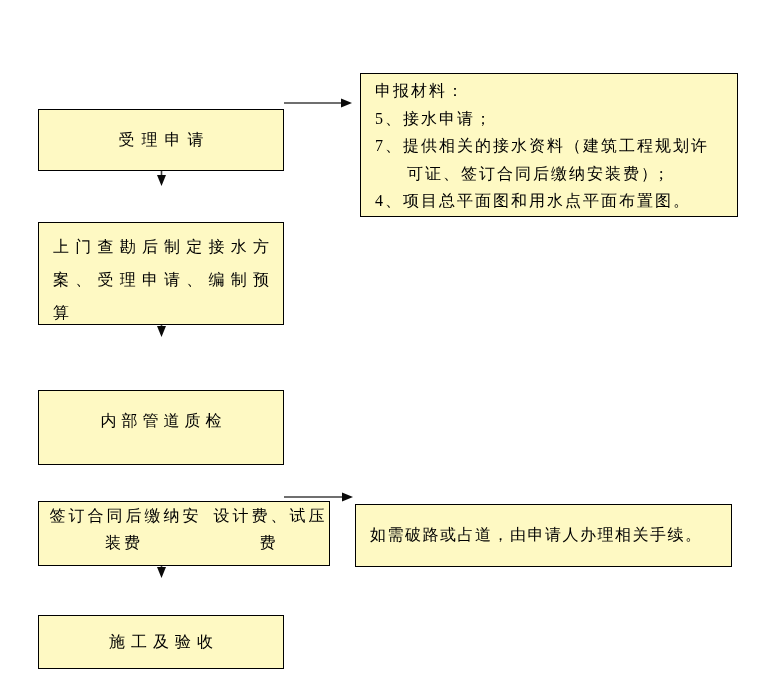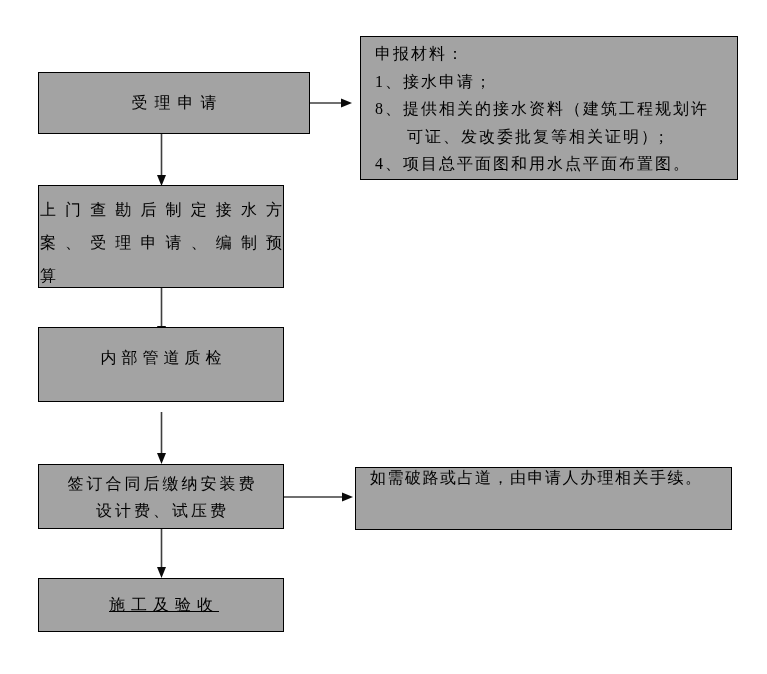--- a/index.html
+++ b/index.html
@@ -9,36 +9,37 @@
     background:#ffffff;
     font-family:"Liberation Serif","DejaVu Serif",serif;
     color:#000000;
     overflow:hidden;
   }
   .arrows{position:absolute;left:0;top:0;width:767px;height:674px;}
   .box{
     position:absolute;
     border:1.5px solid #000000;
     box-sizing:border-box;
-    background:#a3a3a3;
+    background:#fef9c3;
     font-size:16px;
+    margin-top:37px;
   }
   .center-box{
     display:flex;align-items:center;justify-content:center;
     text-align:center;
   }
   
-  #box-accept  {left:38px;top:72px; width:272px;height:62px; letter-spacing:7px;text-indent:7px;}
-  #box-survey  {left:38px;top:185px;width:246px;height:103px;padding:7px 1px 0;line-height:33px;}
-  #box-inspect {left:38px;top:327px;width:246px;height:75px; letter-spacing:5px;text-indent:5px;padding-bottom:12px;}
-  #box-contract{left:38px;top:464px;width:246px;height:65px; display:flex;flex-direction:column;justify-content:center;text-align:center;line-height:27px;letter-spacing:3px;text-indent:3px;}
-  #box-build   {left:38px;top:578px;width:246px;height:54px; letter-spacing:6px;text-indent:6px;text-decoration:underline;}
+  #box-accept  {left:38px;top:72px; width:246px;height:62px; letter-spacing:7px;text-indent:7px;}
+  #box-survey  {left:38px;top:185px;width:246px;height:103px;padding:7px 14px 0;line-height:33px;}
+  #box-inspect {left:38px;top:353px;width:246px;height:75px; letter-spacing:5px;text-indent:5px;padding-bottom:12px;}
+  #box-contract{left:38px;top:464px;width:292px;height:65px; display:flex;flex-direction:row;justify-content:center;text-align:center;line-height:27px;letter-spacing:3px;text-indent:3px;}
+  #box-build   {left:38px;top:578px;width:246px;height:54px; letter-spacing:6px;text-indent:6px;}
   
   #box-materials{left:360px;top:36px;width:378px;height:144px;border-width:1px;padding:3px 12px 0 14px;line-height:27.5px;letter-spacing:2px;}
-  #box-road     {left:355px;top:467px;width:377px;height:63px;border-width:1px;display:flex;align-items:flex-start;padding:0 10px 0 14px;letter-spacing:1.5px;}
+  #box-road     {left:355px;top:467px;width:377px;height:63px;border-width:1px;display:flex;align-items:center;padding:0 10px 0 14px;letter-spacing:1.5px;}
   .jline{text-align:justify;text-align-last:justify;}
   .mline{white-space:nowrap;}
   .mline.indent{padding-left:32px;}
 </style>
 </head>
 <body>
 
 <div class="canvas">
 
   <svg class="arrows" viewBox="0 0 767 674" xmlns="http://www.w3.org/2000/svg" aria-hidden="true">
@@ -60,23 +61,23 @@
       <polygon points="353,497 342,492.5 342,501.5"></polygon>
     </g>
   </svg>
 
   <div class="box center-box" id="box-accept">
     <span>受理申请</span>
   </div>
 
   <div class="box" id="box-materials">
     <div class="mline">申报材料：</div>
-    <div class="mline">1、接水申请；</div>
-    <div class="mline">8、提供相关的接水资料（建筑工程规划许</div>
-    <div class="mline indent">可证、发改委批复等相关证明）;</div>
+    <div class="mline">5、接水申请；</div>
+    <div class="mline">7、提供相关的接水资料（建筑工程规划许</div>
+    <div class="mline indent">可证、签订合同后缴纳安装费）;</div>
     <div class="mline">4、项目总平面图和用水点平面布置图。</div>
   </div>
 
   <div class="box" id="box-survey">
     <div class="jline">上门查勘后制定接水方</div>
     <div class="jline">案、受理申请、编制预</div>
     <div class="jline">算</div>
   </div>
 
   <div class="box center-box" id="box-inspect">

